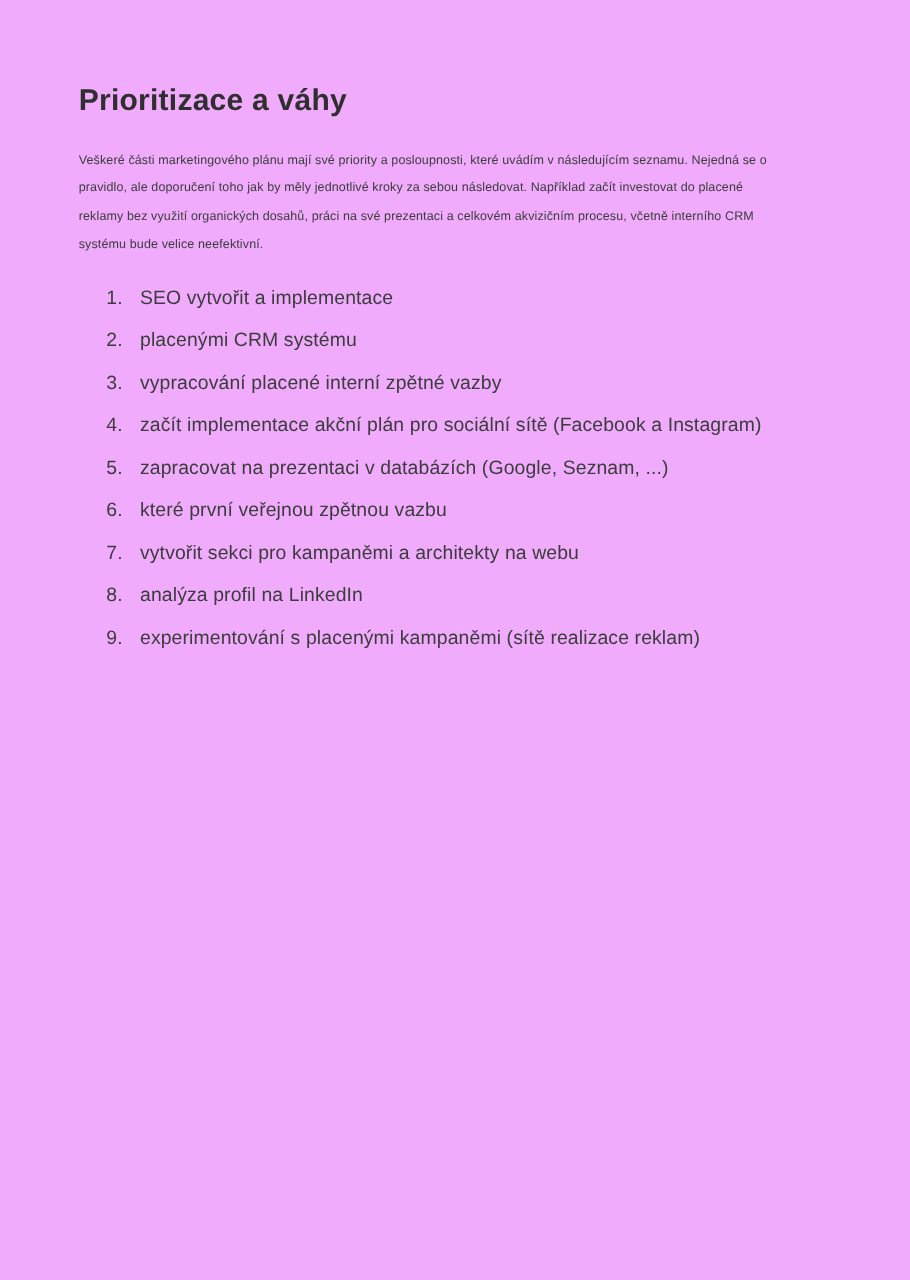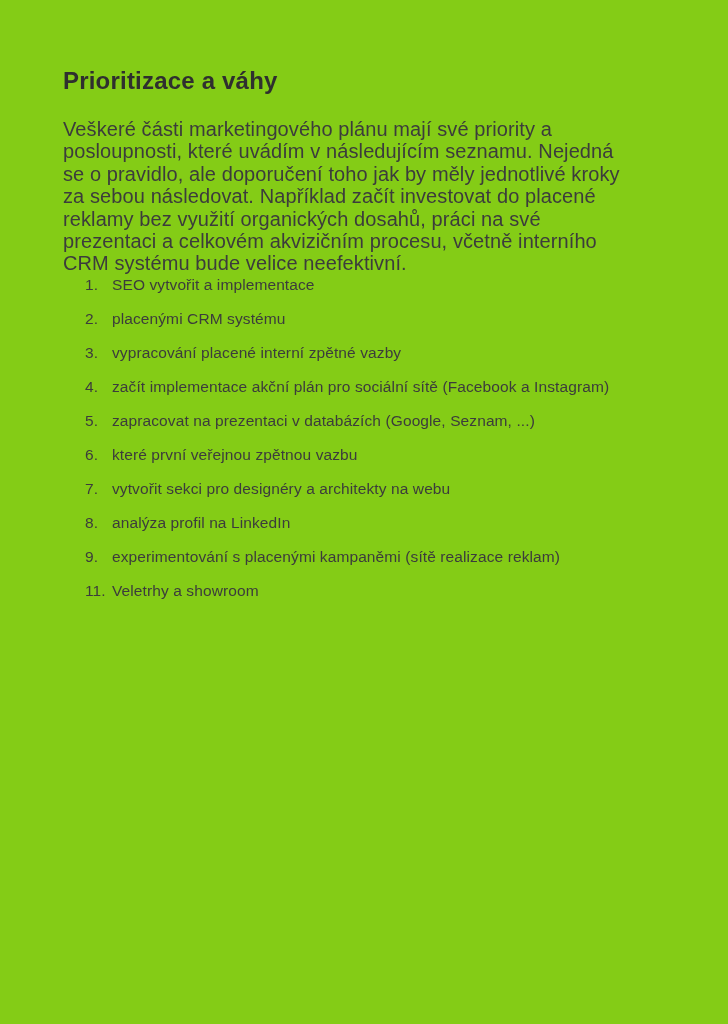--- a/index.html
+++ b/index.html
@@ -7,44 +7,45 @@
     width: 728px;
     height: 1024px;
     background: #ffffff;
     font-family: "Liberation Sans", "DejaVu Sans", sans-serif;
     overflow: hidden;
   }
   .page {
     position: relative;
     width: 728px;
     height: 1024px;
-    background: #84cc16;
+    background: #f0abfc;
     padding-left: 26px;
   }
   .content {
     position: absolute;
     left: 63px;
     top: 66px;
     width: 600px;
   }
   .doc-heading {
     font-size: 24px;
     font-weight: 700;
     color: #2f2f2f;
     letter-spacing: 0.2px;
     line-height: 1.25;
     margin-bottom: 22px;
   }
   .doc-paragraph {
-    font-size: 20px;
+    font-size: 10px;
     font-weight: 400;
     color: #3c3c3c;
     line-height: 22.4px;
     letter-spacing: 0.1px;
     width: 560px;
+    margin-bottom: 21px;
   }
   .doc-list {
     list-style: none;
   }
   .doc-list-item {
     display: flex;
     align-items: flex-start;
     font-size: 15.5px;
     color: #3c3c3c;
     line-height: 20px;
@@ -96,30 +97,26 @@
       <li class="doc-list-item">
         <span class="item-number">5.</span>
         <span class="item-text">zapracovat na prezentaci v databázích (Google, Seznam, ...)</span>
       </li>
       <li class="doc-list-item">
         <span class="item-number">6.</span>
         <span class="item-text">které první veřejnou zpětnou vazbu</span>
       </li>
       <li class="doc-list-item">
         <span class="item-number">7.</span>
-        <span class="item-text">vytvořit sekci pro designéry a architekty na webu</span>
+        <span class="item-text">vytvořit sekci pro kampaněmi a architekty na webu</span>
       </li>
       <li class="doc-list-item">
         <span class="item-number">8.</span>
         <span class="item-text">analýza profil na LinkedIn</span>
       </li>
       <li class="doc-list-item">
         <span class="item-number">9.</span>
         <span class="item-text">experimentování s placenými kampaněmi (sítě realizace reklam)</span>
       </li>
-      <li class="doc-list-item">
-        <span class="item-number">11.</span>
-        <span class="item-text">Veletrhy a showroom</span>
-      </li>
     </ol>
 
   </div>
 </div>
 
 </body></html>

